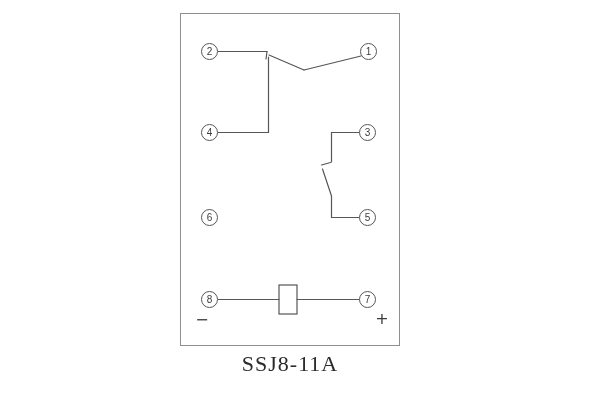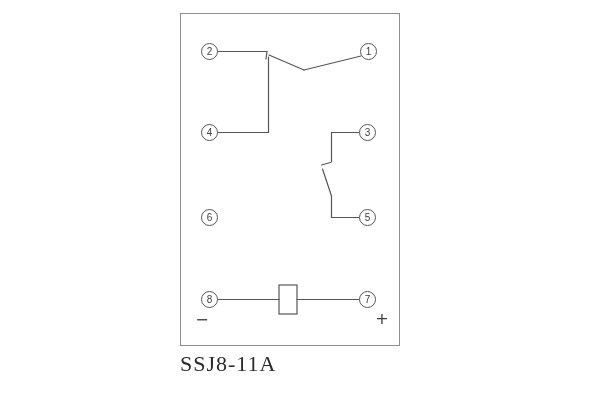--- a/index.html
+++ b/index.html
@@ -65,21 +65,21 @@
     line-height: 1;
     font-family: "DejaVu Sans", sans-serif;
   }
   .polarity.minus { left: 194px; top: 312px; }
   .polarity.plus  { left: 374px; top: 311px; }
   .caption {
     position: absolute;
     left: 180px;
     top: 351px;
     width: 220px;
-    text-align: left;
+    text-align: center;
     font-family: "Liberation Serif", serif;
     font-size: 22px;
     letter-spacing: 1px;
     color: #2b2b2b;
   }
 </style>
 </head>
 <body>
 
 <div class="stage">

